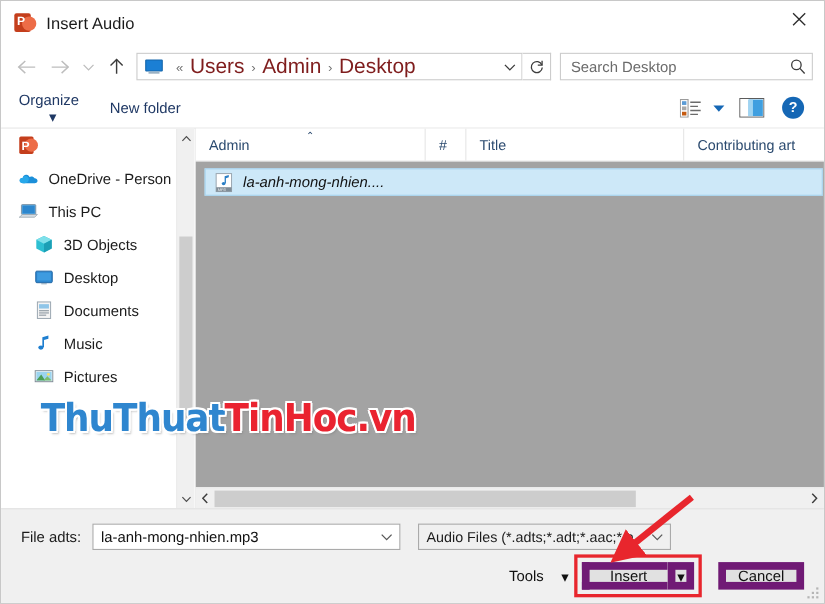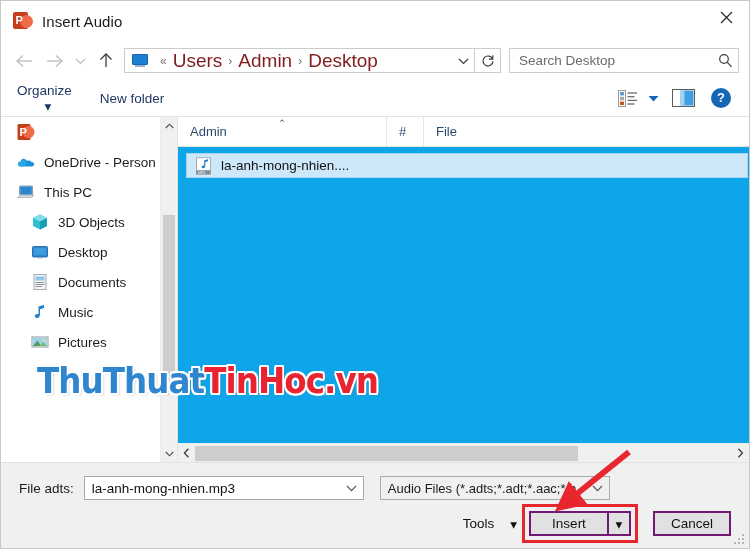--- a/index.html
+++ b/index.html
@@ -171,21 +171,21 @@
     display:flex;align-items:center;color:#2b4a6f;font-size:13px;
     border-left:1px solid #e6e6e6;padding-left:12px;box-sizing:border-box;
     position:relative;
   }
   .col:first-child{border-left:none;}
   .sort-caret{
     position:absolute;left:0;right:0;top:2px;text-align:center;
     color:#2b4a6f;font-size:9px;line-height:9px;
   }
   .filelist{
-    flex:1;position:relative;overflow:hidden;background:#0ea5e9;
+    flex:1;position:relative;overflow:hidden;background:#a3a3a3;font-style:italic;
   }
   .filerow{
     margin:6px 0 0 8px;
     height:25px;display:flex;align-items:center;
     background:#cde8f8;border:1px solid #a7d4ef;
     box-sizing:border-box;
     width:calc(100% - 9px);
   }
   .file-icon{
     width:17px;height:18px;margin:0 9px 0 8px;flex:none;position:relative;
@@ -225,21 +225,21 @@
   .tools .caret{margin-left:16px;}
   .split-wrap{
     position:relative;display:flex;align-items:stretch;
     margin-right:22px;
   }
   .red-box{
     position:absolute;left:-7px;top:-7px;right:-7px;bottom:-7px;
     border:3px solid #e8262d;box-sizing:border-box;
   }
   .btn{
-    height:25px;border:2px solid #701a75;background:#e1e1e1;
+    height:25px;border:7px solid #701a75;background:#e1e1e1;
     font-size:13.5px;color:#111;
     display:flex;align-items:center;justify-content:center;
     box-sizing:border-box;
   }
   .btn.insert{width:78px;border-right:none;}
   .btn.insert-dd{width:24px;}
   .btn.cancel{width:78px;}
   .grip{
     position:absolute;right:4px;bottom:3px;width:11px;height:11px;
   }
@@ -503,21 +503,24 @@
 
       <div class="col-head">
         <div class="col" style="width:208px;">
           <span class="sort-caret">⌃</span>
           <span>Admin</span>
         </div>
         <div class="col" style="width:37px;">
           <span>#</span>
         </div>
         <div class="col" style="width:198px;">
-          <span>File</span>
+          <span>Title</span>
+        </div>
+        <div class="col" style="flex:1;">
+          <span>Contributing art</span>
         </div>
       </div>
 
       <div class="filelist">
         <div class="filerow">
           <span class="file-icon">
             <svg width="17" height="18" viewBox="0 0 17 18">
               <rect x="1.5" y="0.8" width="14" height="16.4" fill="#ffffff" stroke="#9aa6b0" stroke-width="0.9"></rect>
               <path d="M9.2 9.5 L9.2 3.2 L13 2.2 L13 4.2 L10.4 5 L10.4 9.5 Z" fill="#2a7fc6"></path>
               <ellipse cx="8.3" cy="9.9" rx="1.7" ry="1.4" fill="#2a7fc6"></ellipse>

